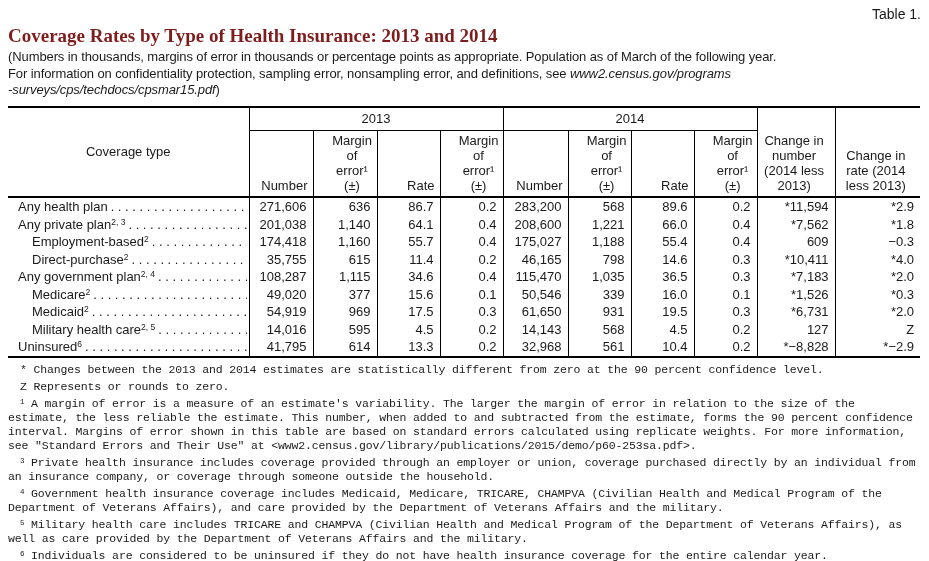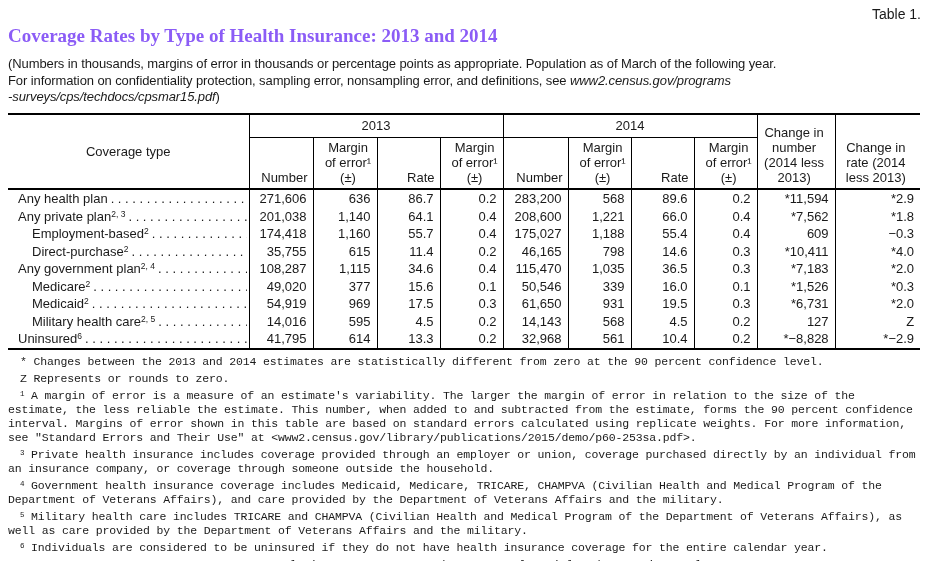--- a/index.html
+++ b/index.html
@@ -14,28 +14,28 @@
   .tbl-label {
     font-size: 14px;
     line-height: 17px;
     text-align: right;
   }
   .title {
     font-family: "Liberation Serif", serif;
     font-weight: 700;
     font-size: 19px;
     line-height: 23px;
-    color: #8b5cf6;
+    color: #7f1d1d;
     margin-top: 1px;
   }
   .note {
     font-size: 13px;
     line-height: 16.5px;
     letter-spacing: -0.1px;
-    margin-top: 9px;
+    margin-top: 2px;
   }
   .note i { font-style: italic; }
 
   table.ctable {
     border-collapse: collapse;
     table-layout: fixed;
     width: 912px;
     margin-top: 7px;
     border-top: 2px solid #000;
     border-bottom: 2px solid #000;
@@ -60,21 +60,21 @@
     line-height: 15px;
   }
   th.sub {
     vertical-align: bottom;
     border-left: 1px solid #000;
     height: 46px;
     line-height: 15px;
     padding: 2px 5px 3px 2px;
   }
   th.sub.right { text-align: right; }
-  th.sub.center { text-align: center; padding: 2px 2px 3px 8px; }
+  th.sub.center { text-align: center; padding: 2px 2px 3px 16px; }
   th.chg {
     vertical-align: bottom;
     text-align: center;
     border-left: 1px solid #000;
     line-height: 15px;
     padding: 2px 6px 3px 2px;
   }
   tbody td { height: 17.5px; line-height: 17.5px; }
   td.num {
     border-left: 1px solid #000;

